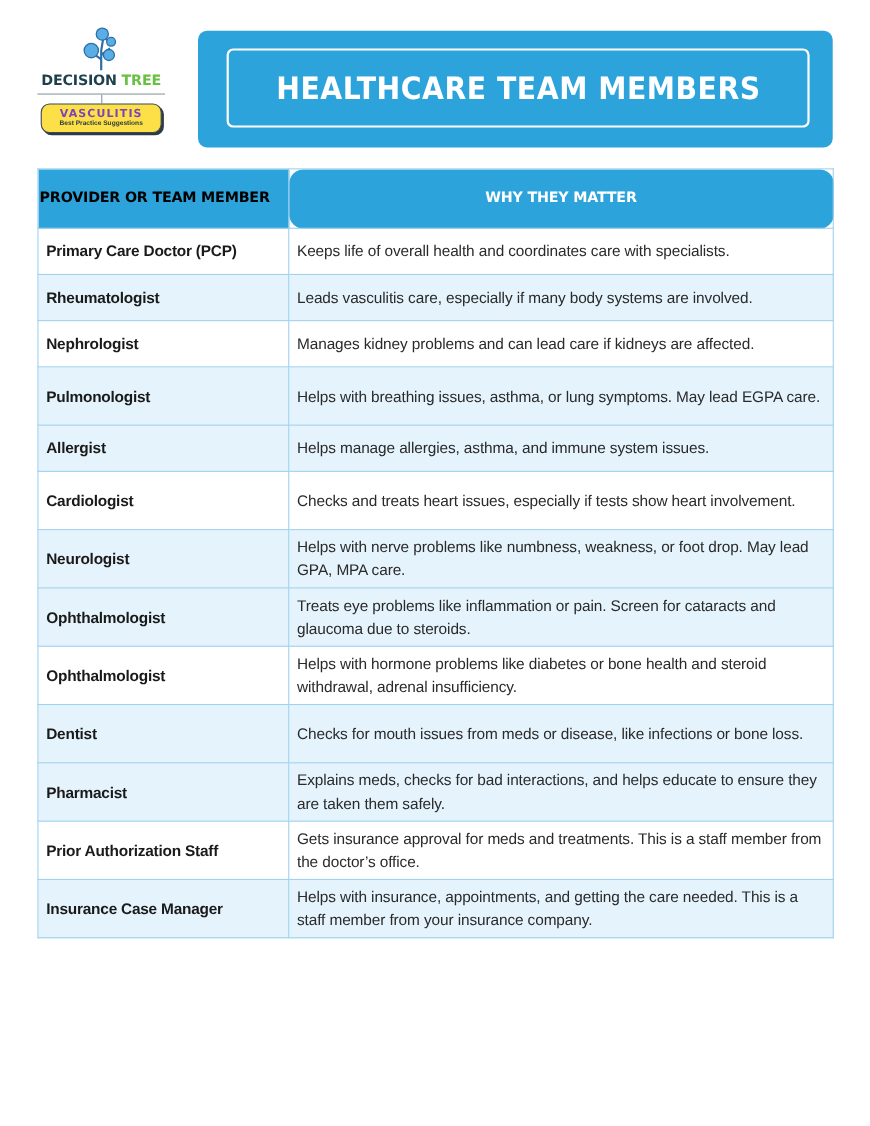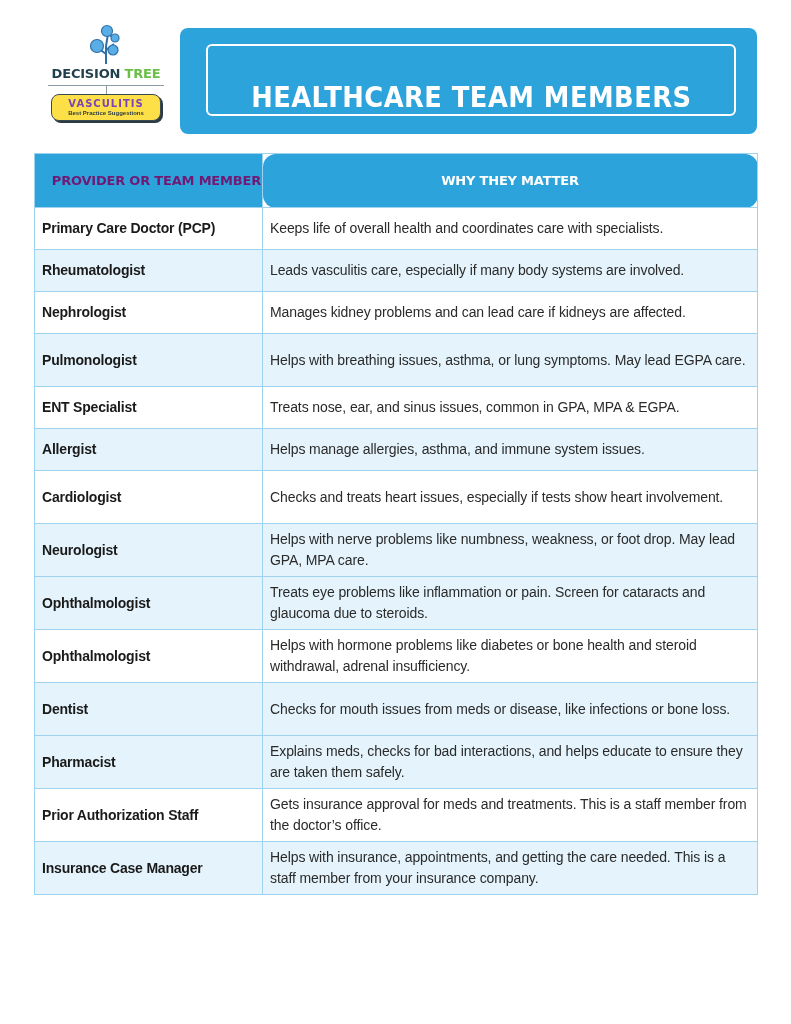--- a/index.html
+++ b/index.html
@@ -1,21 +1,21 @@
 <!DOCTYPE html>
 <html><head>
   <meta charset="utf-8">
   <style>
     html, body { margin: 0; padding: 0; background: #ffffff; }
     body {
       width: 791px; height: 1024px; position: relative; overflow: hidden;
       font-family: "Liberation Sans", "DejaVu Sans", sans-serif; color: #1d1d1d;
     }
     
-    .logo { position: absolute; left: 44px; top: 24px; width: 124px; text-align: center; }
+    .logo { position: absolute; left: 30px; top: 24px; width: 124px; text-align: center; }
     .logo svg.tree { display: block; margin: 0 auto; }
     .logo .brand {
       font-family: "DejaVu Sans", sans-serif; font-weight: bold; font-size: 13px;
       letter-spacing: -0.2px; margin-top: 2px; white-space: nowrap;
     }
     .logo .brand .w1 { color: #1f3f4d; }
     .logo .brand .w2 { color: #6ac045; }
     .logo .rule { height: 1px; background: #8a9aa2; margin: 4px 4px 0 4px; position: relative; }
     .logo .stem { width: 1px; height: 8px; background: #8a9aa2; margin: 0 auto; }
     .logo .badge {
@@ -26,42 +26,42 @@
     .logo .badge .t2 { font-size: 6px; font-weight: bold; color: #2c3b43; margin-top: 1px; }
 
     
     .banner {
       position: absolute; left: 180px; top: 28px; width: 577px; height: 106px;
       background: #2ca4db; border-radius: 8px;
     }
     .banner .inner {
       position: absolute; left: 26px; top: 16px; right: 21px; bottom: 18px;
       border: 2px solid #ffffff; border-radius: 6px;
-      display: flex; align-items: flex-end; justify-content: center;
+      display: flex; align-items: center; justify-content: center;
     }
     .banner .title {
       color: #ffffff; font-family: "DejaVu Sans", sans-serif; font-weight: bold;
       font-size: 28px; letter-spacing: 0.5px; transform: scaleX(0.92);
     }
 
     
     table.team {
       position: absolute; left: 34px; top: 153px; width: 723px;
       border-collapse: collapse; table-layout: fixed;
     }
     table.team col.c1 { width: 228px; }
     table.team col.c2 { width: 495px; }
     table.team th, table.team td {
       border: 1.5px solid #9fd2ee; vertical-align: middle;
     }
     table.team thead th {
       background: #2ca4db; height: 51px; font-family: "DejaVu Sans", sans-serif;
       font-weight: bold; font-size: 13px; letter-spacing: -0.2px;
     }
-    table.team thead th.h1 { color: #701a75; text-align: right; }
+    table.team thead th.h1 { color: #000000; text-align: left; }
     table.team thead th.h2 { color: #ffffff; text-align: center; border-radius: 13px; }
     table.team tbody td { padding: 0 7px; font-size: 14px; line-height: 21px; }
     table.team tbody td.name { font-weight: bold; font-size: 14px; color: #1a1a1a; letter-spacing: -0.2px; }
     table.team tbody td.desc { color: #2a2a2a; letter-spacing: -0.1px; }
     table.team tbody tr.odd td { background: #ffffff; }
     table.team tbody tr.even td { background: #e5f4fc; }
     table.team tbody tr.h1l td { height: 41px; }
     table.team tbody tr.h2l td { height: 52px; }
   </style>
 </head>
@@ -114,24 +114,20 @@
       <td class="desc">Leads vasculitis care, especially if many body systems are involved.</td>
     </tr>
     <tr class="odd h1l">
       <td class="name">Nephrologist</td>
       <td class="desc">Manages kidney problems and can lead care if kidneys are affected.</td>
     </tr>
     <tr class="even h2l">
       <td class="name">Pulmonologist</td>
       <td class="desc">Helps with breathing issues, asthma, or lung symptoms. May lead EGPA care.</td>
     </tr>
-    <tr class="odd h1l">
-      <td class="name">ENT Specialist</td>
-      <td class="desc">Treats nose, ear, and sinus issues, common in GPA, MPA &amp; EGPA.</td>
-    </tr>
     <tr class="even h1l">
       <td class="name">Allergist</td>
       <td class="desc">Helps manage allergies, asthma, and immune system issues.</td>
     </tr>
     <tr class="odd h2l">
       <td class="name">Cardiologist</td>
       <td class="desc">Checks and treats heart issues, especially if tests show heart involvement.</td>
     </tr>
     <tr class="even h2l">
       <td class="name">Neurologist</td>

